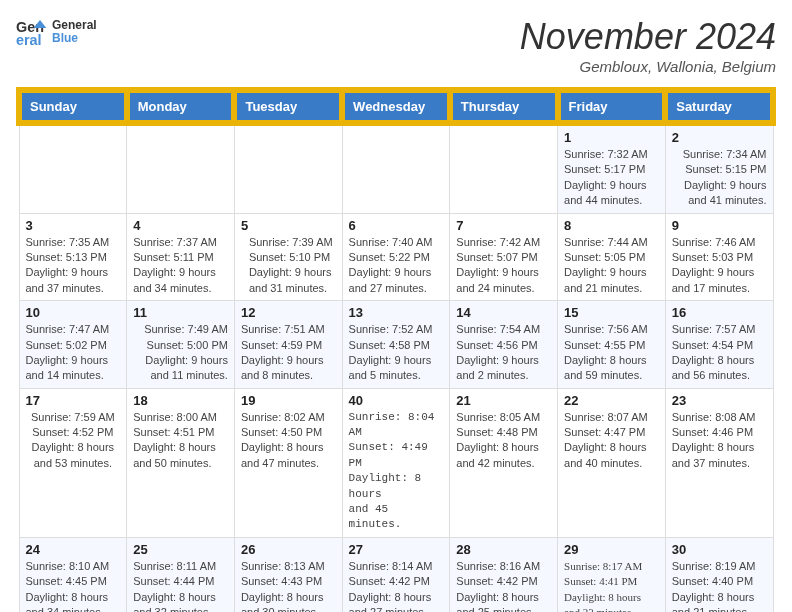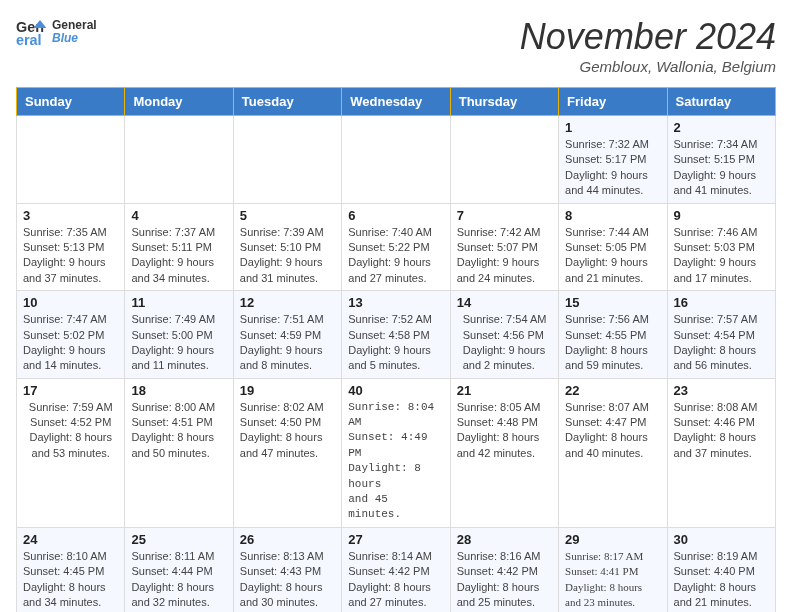--- a/index.html
+++ b/index.html
@@ -20,21 +20,21 @@
       display: flex;
       align-items: center;
       gap: 4px;
     }
     .logo-text {
       font-size: 12px;
       font-weight: bold;
       color: #333;
       line-height: 1.1;
     }
-    .logo-text span { color: #4a90d9; font-style: italic; }
+    .logo-text span { color: #4a90d9; }
     .logo-icon {
       width: 32px;
       height: 32px;
     }
     .title-area {
       text-align: right;
       font-style: italic;
     }
     .month-title {
       font-size: 36px;
@@ -52,21 +52,21 @@
     }
     thead tr {
       background-color: #3a7bc8;
     }
     thead th {
       color: #fff;
       font-size: 13px;
       font-weight: bold;
       padding: 6px 8px;
       text-align: left;
-      border: 1px solid #eab308;
+      border: 6px solid #eab308;
     }
     tbody tr {
       vertical-align: top;
     }
     tbody td {
       border: 1px solid #ddd;
       padding: 4px 6px;
       font-size: 11px;
       color: #333;
       height: 80px;
@@ -132,21 +132,21 @@
         <td class="empty-cell"></td>
         <td>
           <div class="day-number">1</div>
           <div class="day-info" style="white-space: pre-line;">Sunrise: 7:32 AM
 Sunset: 5:17 PM
 Daylight: 9 hours
 and 44 minutes.</div>
         </td>
         <td>
           <div class="day-number">2</div>
-          <div class="day-info" style="white-space: pre-line;">Sunrise: 7:34 AM
+          <div class="day-info" style="white-space: pre-line; text-align: right;">Sunrise: 7:34 AM
 Sunset: 5:15 PM
 Daylight: 9 hours
 and 41 minutes.</div>
         </td>
       </tr>
       <tr>
         <td>
           <div class="day-number">3</div>
           <div class="day-info" style="white-space: pre-line;">Sunrise: 7:35 AM
 Sunset: 5:13 PM
@@ -155,21 +155,21 @@
         </td>
         <td>
           <div class="day-number">4</div>
           <div class="day-info" style="white-space: pre-line;">Sunrise: 7:37 AM
 Sunset: 5:11 PM
 Daylight: 9 hours
 and 34 minutes.</div>
         </td>
         <td>
           <div class="day-number">5</div>
-          <div class="day-info" style="white-space: pre-line;">Sunrise: 7:39 AM
+          <div class="day-info" style="white-space: pre-line; margin-left: 8px;">Sunrise: 7:39 AM
 Sunset: 5:10 PM
 Daylight: 9 hours
 and 31 minutes.</div>
         </td>
         <td>
           <div class="day-number">6</div>
           <div class="day-info" style="white-space: pre-line;">Sunrise: 7:40 AM
 Sunset: 5:22 PM
 Daylight: 9 hours
 and 27 minutes.</div>
@@ -199,42 +199,42 @@
       <tr>
         <td>
           <div class="day-number">10</div>
           <div class="day-info" style="white-space: pre-line;">Sunrise: 7:47 AM
 Sunset: 5:02 PM
 Daylight: 9 hours
 and 14 minutes.</div>
         </td>
         <td>
           <div class="day-number">11</div>
-          <div class="day-info" style="white-space: pre-line;">Sunrise: 7:49 AM
+          <div class="day-info" style="white-space: pre-line; text-align: right;">Sunrise: 7:49 AM
 Sunset: 5:00 PM
 Daylight: 9 hours
 and 11 minutes.</div>
         </td>
         <td>
           <div class="day-number">12</div>
           <div class="day-info" style="white-space: pre-line;">Sunrise: 7:51 AM
 Sunset: 4:59 PM
 Daylight: 9 hours
 and 8 minutes.</div>
         </td>
         <td>
           <div class="day-number">13</div>
           <div class="day-info" style="white-space: pre-line;">Sunrise: 7:52 AM
 Sunset: 4:58 PM
 Daylight: 9 hours
 and 5 minutes.</div>
         </td>
         <td>
           <div class="day-number">14</div>
-          <div class="day-info" style="white-space: pre-line; margin-left: 6px;">Sunrise: 7:54 AM
+          <div class="day-info" style="white-space: pre-line;">Sunrise: 7:54 AM
 Sunset: 4:56 PM
 Daylight: 9 hours
 and 2 minutes.</div>
         </td>
         <td>
           <div class="day-number">15</div>
           <div class="day-info" style="white-space: pre-line;">Sunrise: 7:56 AM
 Sunset: 4:55 PM
 Daylight: 8 hours
 and 59 minutes.</div>

